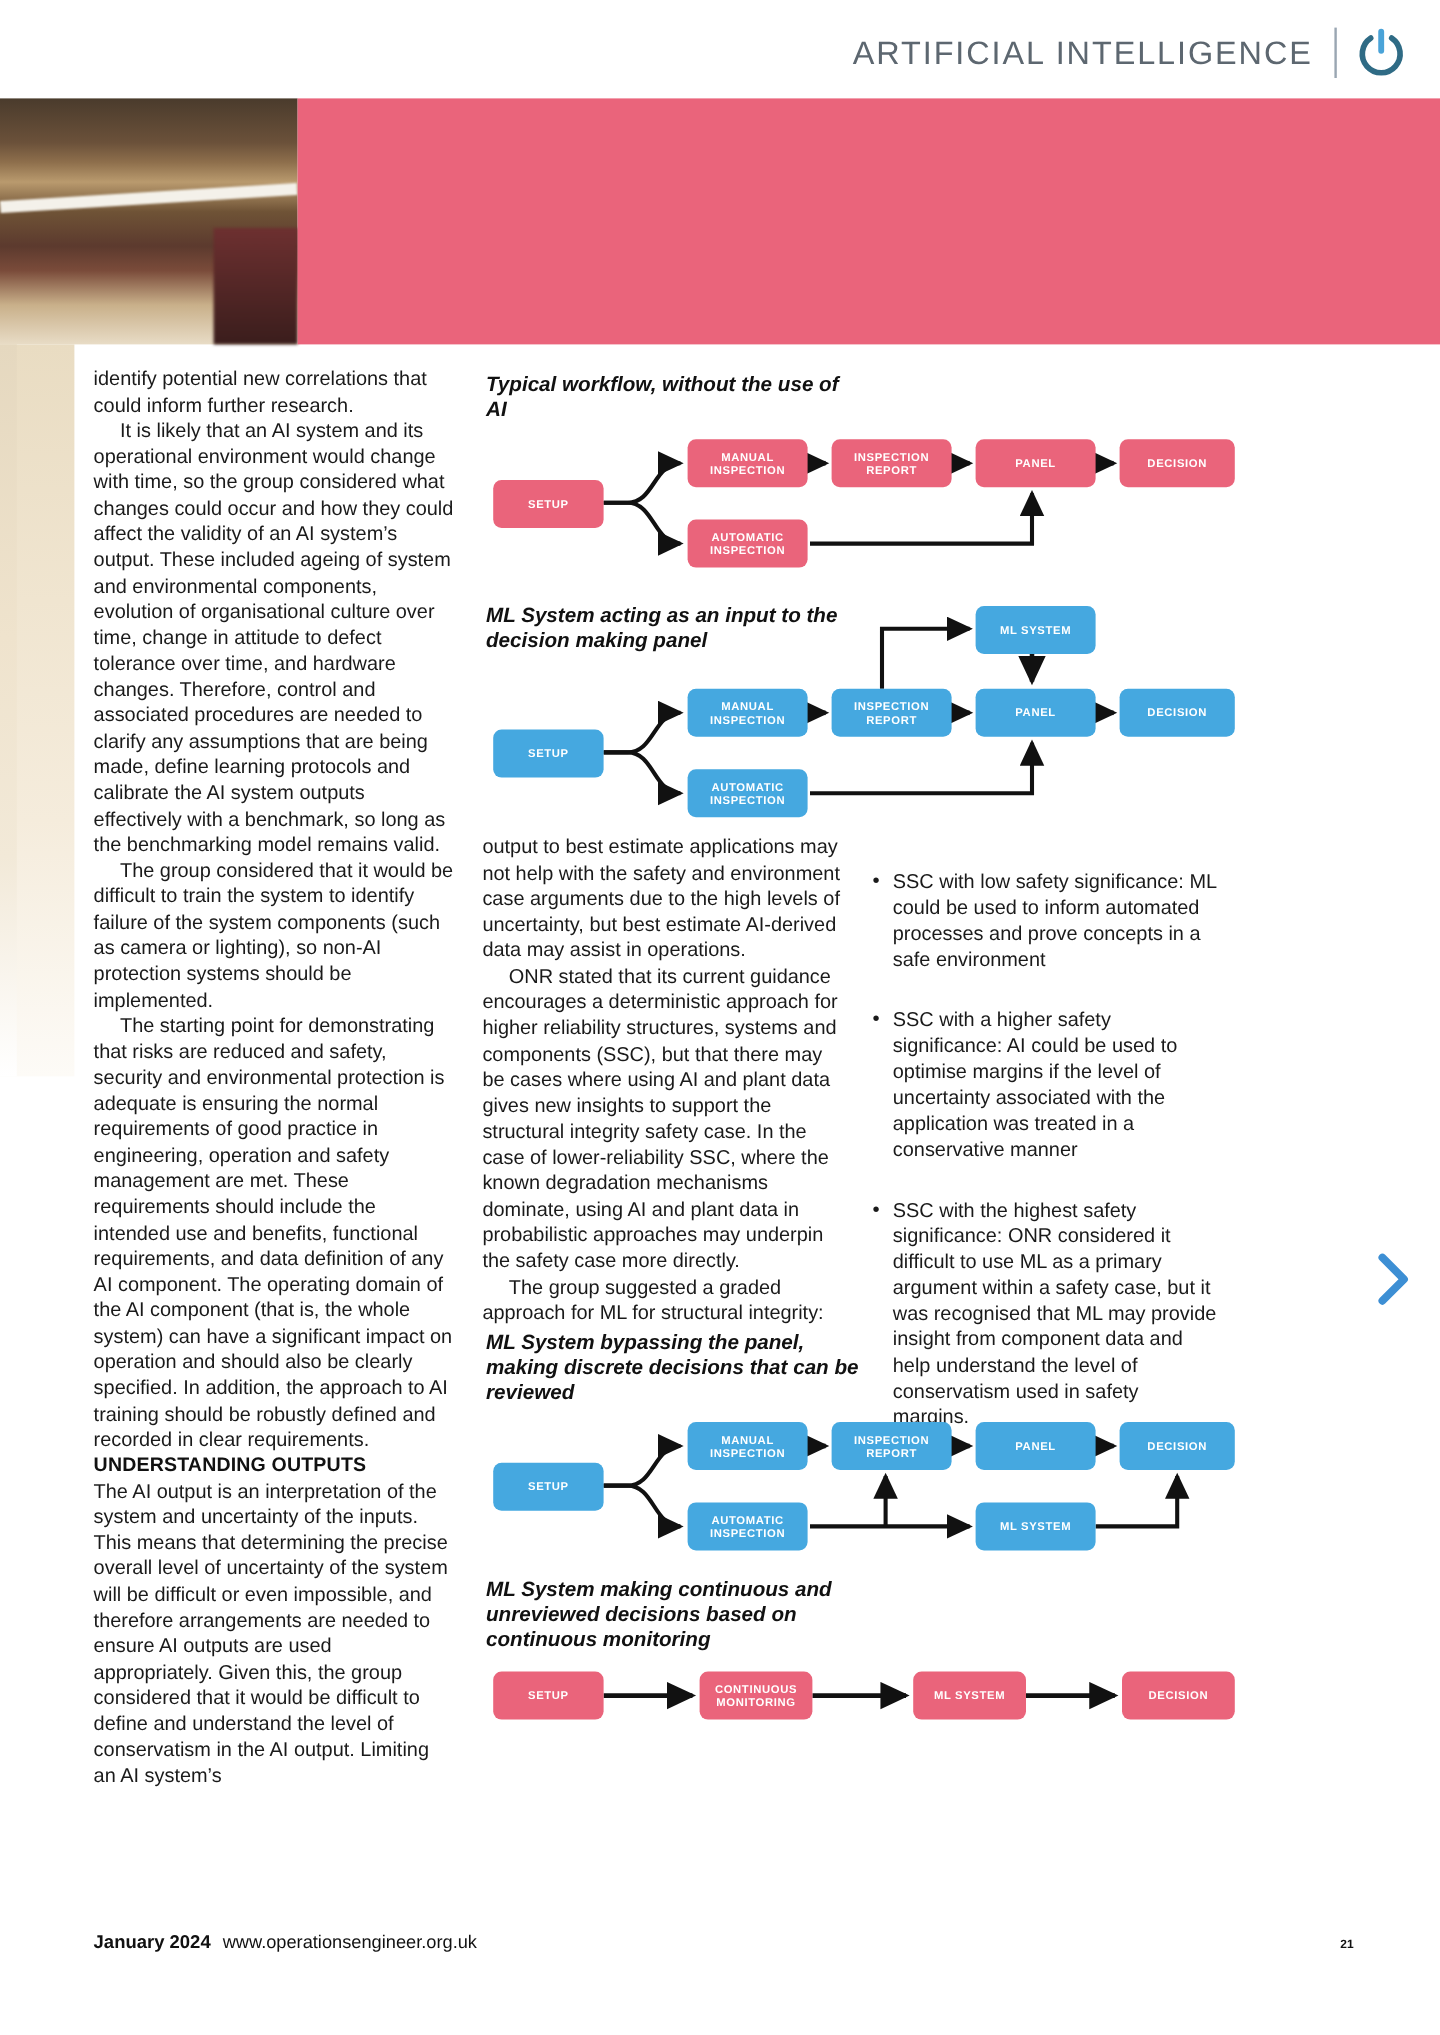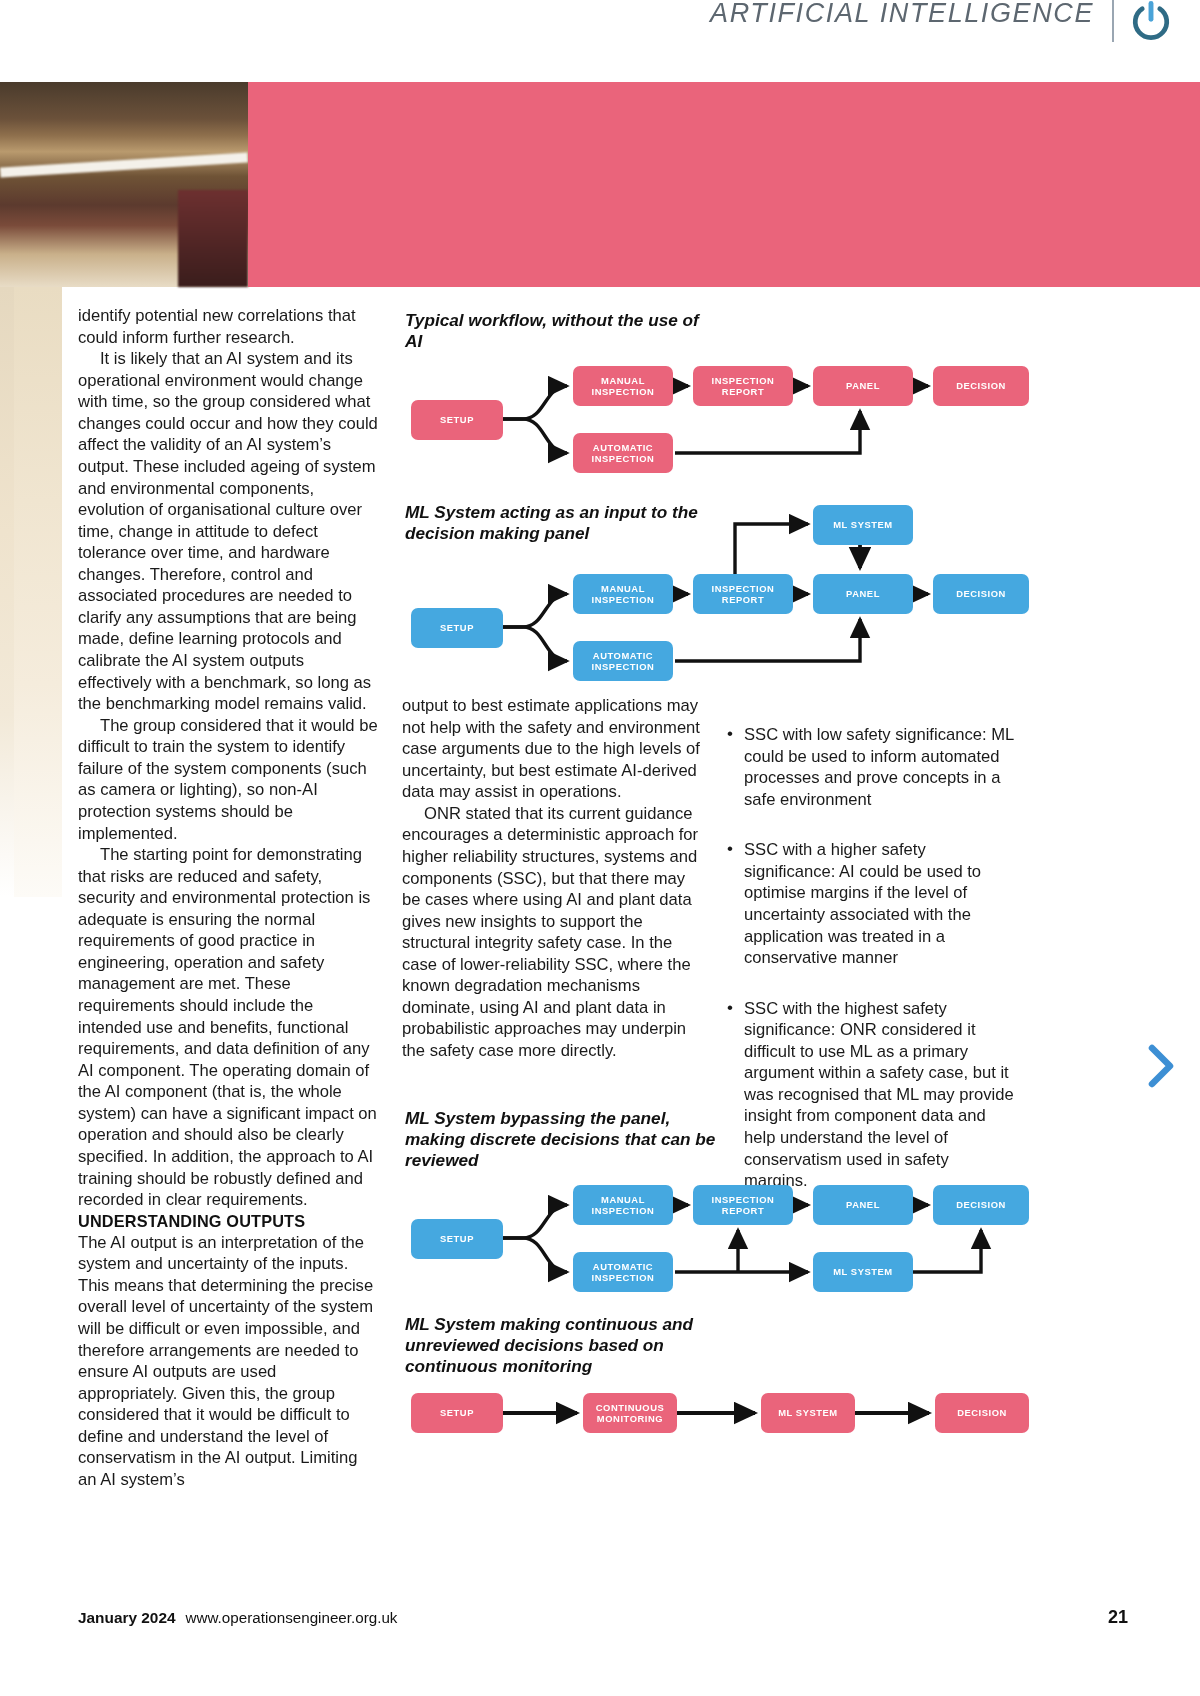--- a/index.html
+++ b/index.html
@@ -8,21 +8,21 @@
     background: #ffffff;
     font-family: "Liberation Sans", sans-serif;
     overflow: hidden;
   }
   .page { position: relative; width: 1200px; height: 1696px; background: #fff; }
 
   
   .header {
     position: absolute; top: 0; left: 0; width: 1200px; height: 88px;
     background: #ffffff;
-    display: flex; align-items: flex-start; justify-content: flex-end; font-style: italic;
+    display: flex; align-items: center; justify-content: flex-end;
   }
   .header-title {
     font-size: 27px; letter-spacing: 1.6px; color: #5d6770;
     font-weight: 400; line-height: 1;
     padding-right: 18px;
   }
   .header-divider { width: 2px; height: 42px; background: #9aa6b2; margin-right: 16px; }
   .power-icon { width: 42px; height: 42px; margin-right: 28px; }
 
   
@@ -103,21 +103,21 @@
   
   .chevron { position: absolute; right: 24px; top: 1044px; width: 32px; height: 44px; }
 
   
   .footer {
     position: absolute; left: 78px; bottom: 68px; width: 1050px;
     display: flex; align-items: baseline;
   }
   .footer-date { font-weight: 700; font-size: 15.4px; color: #111; }
   .footer-url  { font-size: 15.2px; color: #111; margin-left: 10px; }
-  .footer-page { margin-left: auto; font-weight: 700; font-size: 18px; color: #111; }
+  .footer-page { margin-left: auto; font-weight: 700; font-size: 10px; color: #111; }
 </style>
 </head>
 <body>
 
 <div class="page">
 
   <div class="header">
     <div class="header-title">ARTIFICIAL INTELLIGENCE</div>
     <div class="header-divider"></div>
     <svg class="power-icon" viewBox="0 0 48 48">
@@ -138,20 +138,21 @@
     <p class="indent">It is likely that an AI system and its operational environment would change with time, so the group considered what changes could occur and how they could affect the validity of an AI system’s output. These included ageing of system and environmental components, evolution of organisational culture over time, change in attitude to defect tolerance over time, and hardware changes. Therefore, control and associated procedures are needed to clarify any assumptions that are being made, define learning protocols and calibrate the AI system outputs effectively with a benchmark, so long as the benchmarking model remains valid.</p>
     <p class="indent">The group considered that it would be difficult to train the system to identify failure of the system components (such as camera or lighting), so non-AI protection systems should be implemented.</p>
     <p class="indent">The starting point for demonstrating that risks are reduced and safety, security and environmental protection is adequate is ensuring the normal requirements of good practice in engineering, operation and safety management are met. These requirements should include the intended use and benefits, functional requirements, and data definition of any AI component. The operating domain of the AI component (that is, the whole system) can have a significant impact on operation and should also be clearly specified. In addition, the approach to AI training should be robustly defined and recorded in clear requirements.</p>
     <p class="section-head">UNDERSTANDING OUTPUTS</p>
     <p>The AI output is an interpretation of the system and uncertainty of the inputs. This means that determining the precise overall level of uncertainty of the system will be difficult or even impossible, and therefore arrangements are needed to ensure AI outputs are used appropriately. Given this, the group considered that it would be difficult to define and understand the level of conservatism in the AI output. Limiting an AI system’s</p>
   </div>
 
   <div class="col" id="col-mid">
     <p>output to best estimate applications may not help with the safety and environment case arguments due to the high levels of uncertainty, but best estimate AI-derived data may assist in operations.</p>
     <p class="indent">ONR stated that its current guidance encourages a deterministic approach for higher reliability structures, systems and components (SSC), but that there may be cases where using AI and plant data gives new insights to support the structural integrity safety case. In the case of lower-reliability SSC, where the known degradation mechanisms dominate, using AI and plant data in probabilistic approaches may underpin the safety case more directly.</p>
+    <p class="indent">The group suggested a graded approach for ML for structural integrity:</p>
   </div>
 
   <div class="col" id="col-right">
     <ul class="bullets">
       <li>SSC with low safety significance: ML could be used to inform automated processes and prove concepts in a safe environment</li>
       <li>SSC with a higher safety significance: AI could be used to optimise margins if the level of uncertainty associated with the application was treated in a conservative manner</li>
       <li>SSC with the highest safety significance: ONR considered it difficult to use ML as a primary argument within a safety case, but it was recognised that ML may provide insight from component data and help understand the level of conservatism used in safety margins.</li>
     </ul>
   </div>
 

